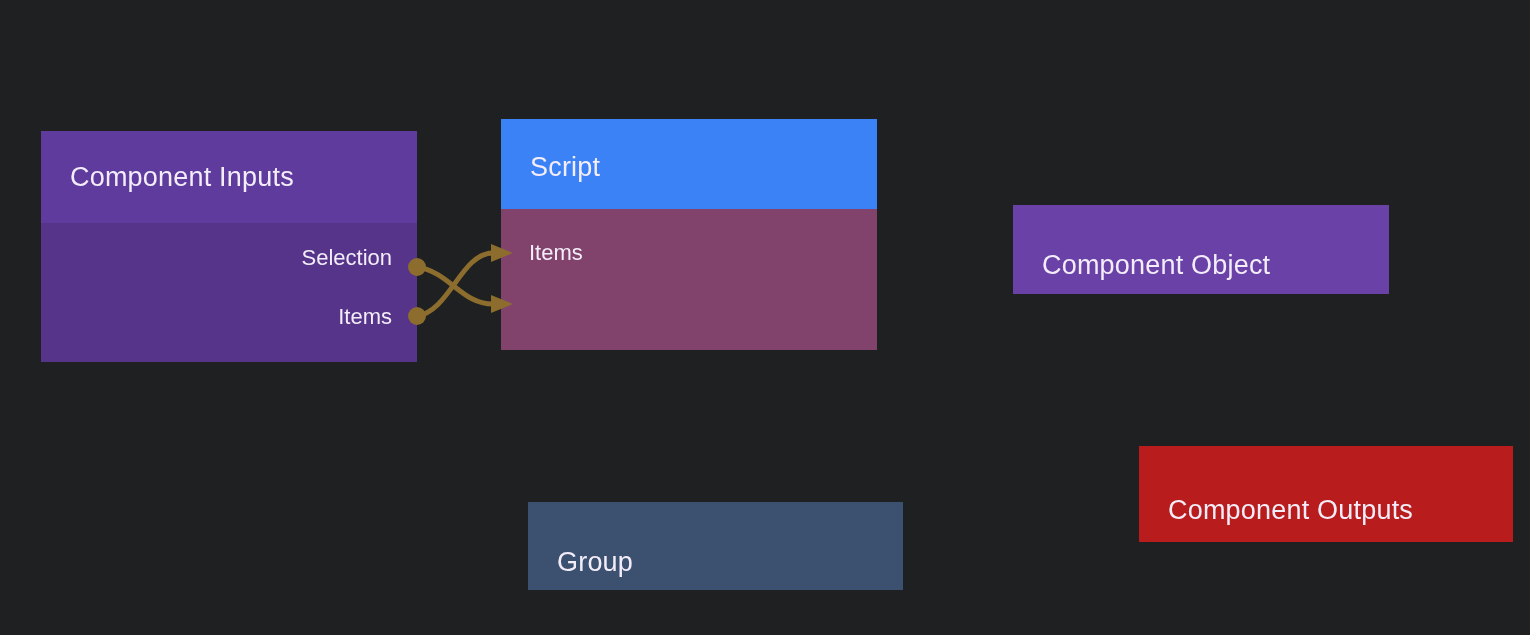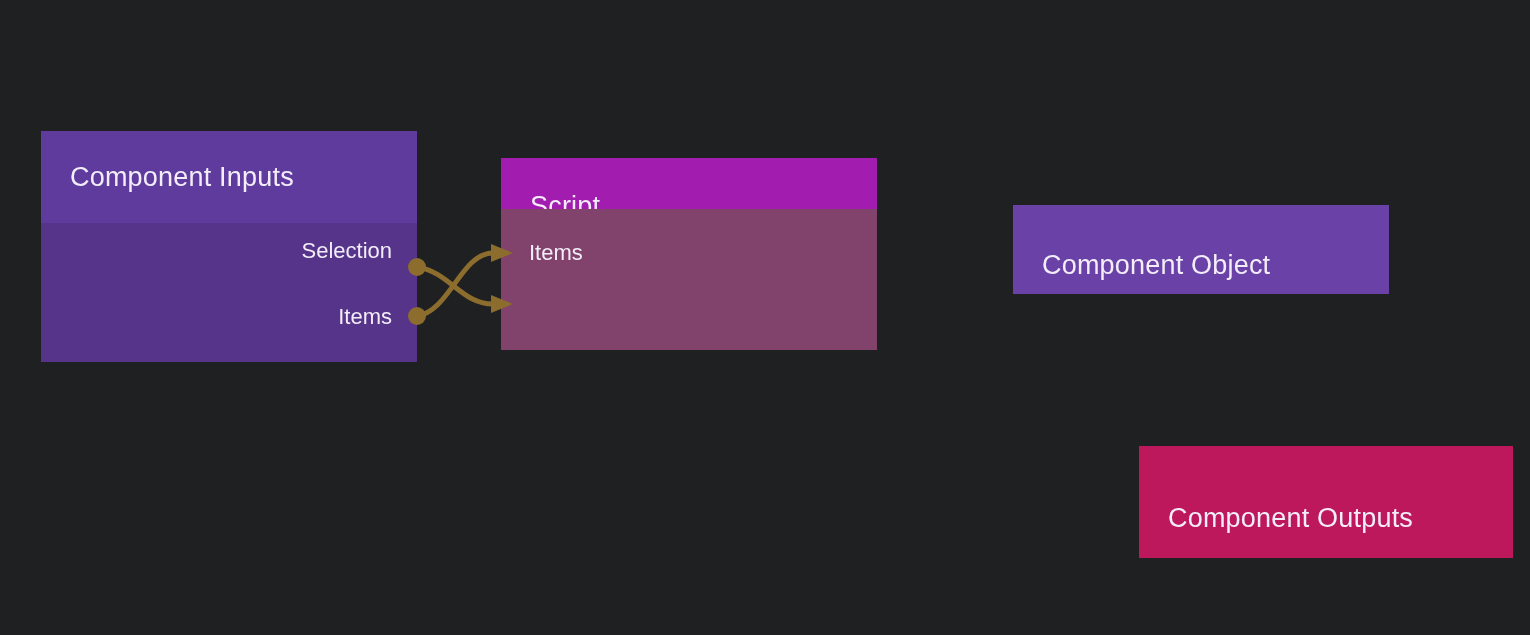--- a/index.html
+++ b/index.html
@@ -61,46 +61,51 @@
 </head>
 <body>
 
 <div class="canvas" style="background: rgb(31, 32, 33); color: rgb(243, 237, 249);">
 
   <div class="node" style="left:41px; top:131px; width:376px; height:231px;">
     <div class="node-header" style="height: 92px; background: rgb(94, 59, 157);">
       <span class="node-title">Component Inputs</span>
     </div>
     <div class="node-body" style="top: 92px; background: rgb(85, 52, 138);">
-      <div class="port out" style="top:13px;margin-left:30px;">Selection</div>
+      <div class="port out" style="top:20px;margin-left:30px;">Selection</div>
       <div class="port out" style="top:79px;">Items</div>
     </div>
   </div>
 
   <div class="node" style="left:501px; top:119px; width:376px; height:231px;">
-    <div class="node-header" style="height: 96px; background: #a21caf; margin-top: 39px;">
+    <div class="node-header" style="height: 96px; background: #3b82f6;">
       <span class="node-title">Script</span>
     </div>
     <div class="node-body" style="top: 90px; background: rgb(129, 67, 108);">
       <div class="port in" style="top:29px;">Items</div>
     </div>
   </div>
 
   <div class="node single" style="left: 1013px; top: 205px; width: 376px; height: 89px; background: rgb(106, 65, 167);">
     <div class="node-header">
       <span class="node-title">Component Object</span>
     </div>
   </div>
 
-  <div class="node single" style="left: 1139px; top: 446px; width: 374px; height: 112px; background: #be185d; padding-left: 36px;">
+  <div class="node single" style="left: 1139px; top: 446px; width: 374px; height: 96px; background: #b91c1c; padding-left: 36px;">
     <div class="node-header">
       <span class="node-title">Component Outputs</span>
     </div>
   </div>
 
+  <div class="node single" style="left: 528px; top: 502px; width: 375px; height: 88px; background: rgb(60, 80, 112);">
+    <div class="node-header">
+      <span class="node-title">Group</span>
+    </div>
+  </div>
 
   <svg class="wires" width="1530" height="635" viewBox="0 0 1530 635">
     <path class="wire-path" d="M 417 267 C 450 272, 461 304, 493 304" style="stroke: rgb(140, 109, 45);"></path>
     <polygon points="491,295 513,304 491,313" style="fill: rgb(140, 109, 45);"></polygon>
     <path class="wire-path" d="M 417 316 C 450 311, 461 253, 493 253" style="stroke: rgb(140, 109, 45);"></path>
     <polygon points="491,244 513,253 491,262" style="fill: rgb(140, 109, 45);"></polygon>
     <circle cx="417" cy="267" r="9" style="fill: rgb(140, 109, 45);"></circle>
     <circle cx="417" cy="316" r="9" style="fill: rgb(140, 109, 45);"></circle>
   </svg>
 

